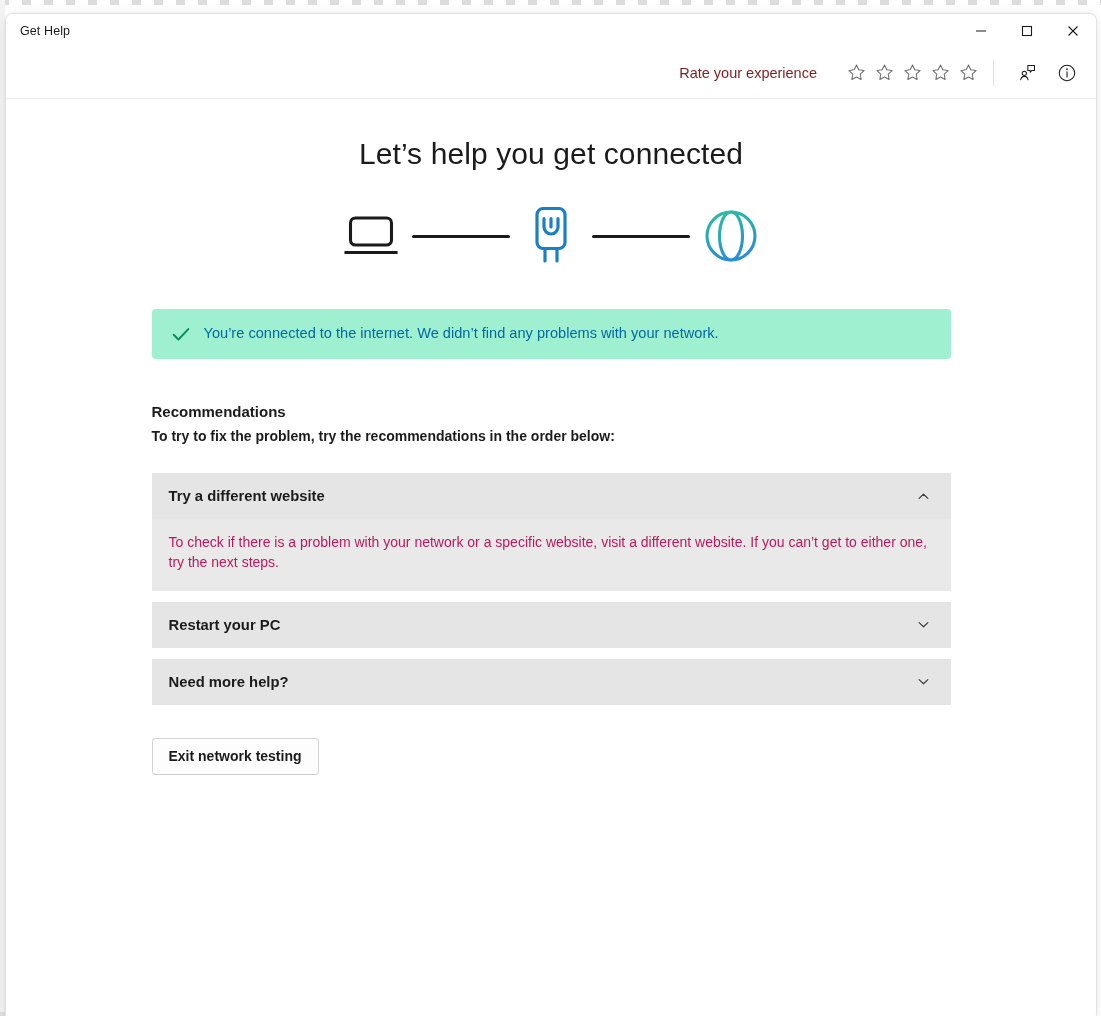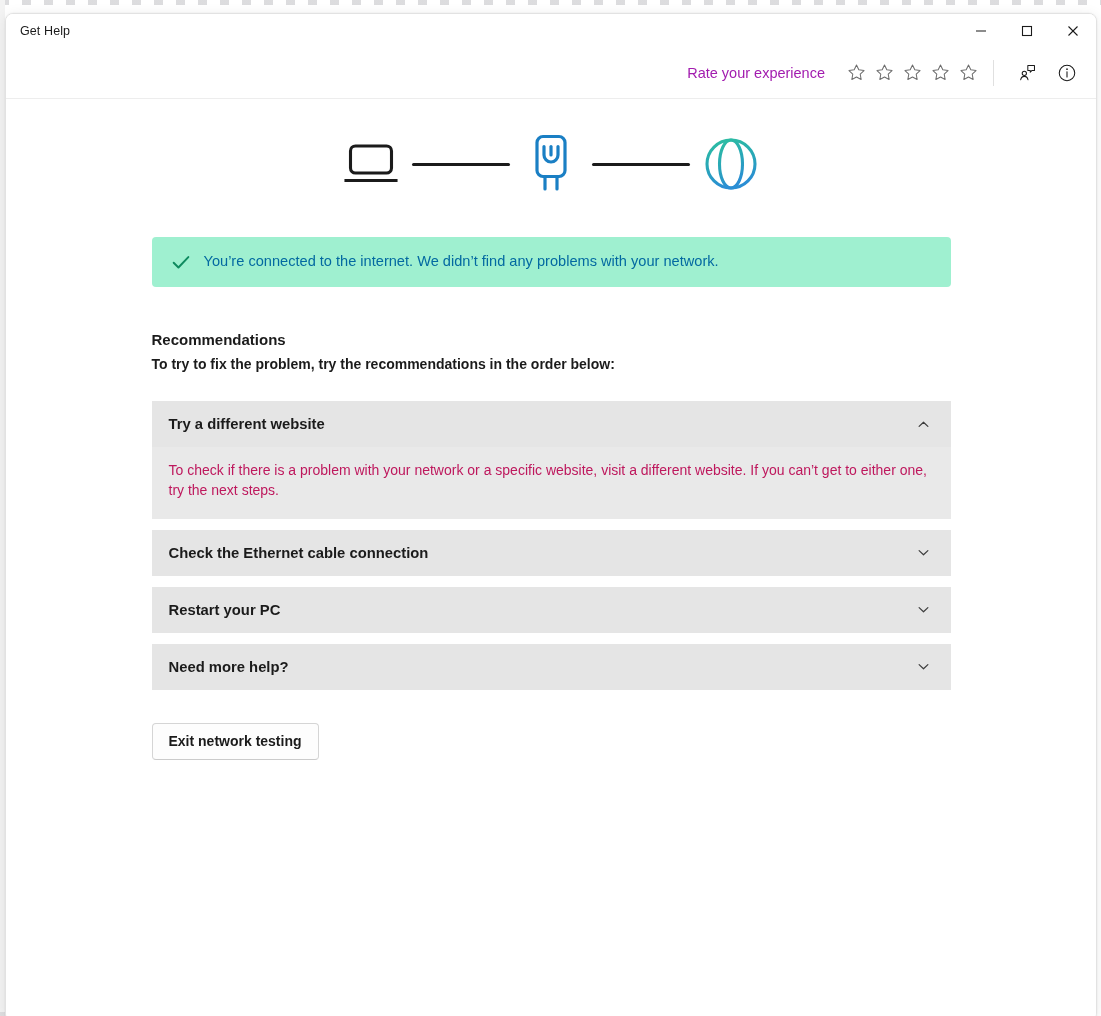--- a/index.html
+++ b/index.html
@@ -89,22 +89,22 @@
     flex: 0 0 52px;
     display: flex;
     align-items: center;
     justify-content: flex-end;
     padding-right: 12px;
     background: #ffffff;
     border-bottom: 1px solid #ededed;
   }
   .rate-label {
     font-size: 14.5px;
-    color: #a21caf;
-    margin-right: 19px;
+    color: #7f1d1d;
+    margin-right: 27px;
   }
   .stars { display: flex; align-items: center; gap: 3px; }
   .star-btn {
     width: 25px; height: 28px;
     display: flex; align-items: center; justify-content: center;
     cursor: default;
     border-radius: 3px;
   }
   .cb-sep {
     width: 1px; height: 26px;
@@ -318,20 +318,21 @@
         <svg width="20" height="20" viewBox="0 0 24 24">
           <circle cx="12" cy="12" r="9.3" fill="none" stroke="#1b1b1b" stroke-width="1.25"></circle>
           <circle cx="12" cy="7.4" r="1" fill="#1b1b1b"></circle>
           <line x1="12" y1="10.6" x2="12" y2="16.8" stroke="#1b1b1b" stroke-width="1.3" stroke-linecap="round"></line>
         </svg>
       </div>
     </div>
 
     <div id="content">
 
+      <h1 class="page-title">Let’s help you get connected</h1>
 
       <div class="diagram">
 
         <div class="diag-node">
           <svg width="54" height="44" viewBox="0 0 54 44">
             <rect x="6.5" y="4" width="41" height="27" rx="5" ry="5" fill="none" stroke="#1b1b1b" stroke-width="3.1"></rect>
             <line x1="2" y1="38.5" x2="52" y2="38.5" stroke="#1b1b1b" stroke-width="3.1" stroke-linecap="square"></line>
           </svg>
         </div>
 
@@ -389,30 +390,20 @@
                 <svg width="13" height="13" viewBox="0 0 16 16">
                   <path d="M2.6 10.4L8 5.2l5.4 5.2" fill="none" stroke="#3c3c3c" stroke-width="1.45" stroke-linecap="round" stroke-linejoin="round"></path>
                 </svg>
               </span>
             </div>
             <div class="acc-body">
               <div class="acc-body-text">To check if there is a problem with your network or a specific website, visit a different website. If you can’t get to either one, try the next steps.</div>
             </div>
           </div>
 
-          <div class="acc-item">
-            <div class="acc-header">
-              <span class="acc-label">Check the Ethernet cable connection</span>
-              <span class="acc-chevron">
-                <svg width="13" height="13" viewBox="0 0 16 16">
-                  <path d="M2.6 5.6L8 10.8l5.4-5.2" fill="none" stroke="#3c3c3c" stroke-width="1.45" stroke-linecap="round" stroke-linejoin="round"></path>
-                </svg>
-              </span>
-            </div>
-          </div>
 
 
           <div class="acc-item">
             <div class="acc-header">
               <span class="acc-label">Restart your PC</span>
               <span class="acc-chevron">
                 <svg width="13" height="13" viewBox="0 0 16 16">
                   <path d="M2.6 5.6L8 10.8l5.4-5.2" fill="none" stroke="#3c3c3c" stroke-width="1.45" stroke-linecap="round" stroke-linejoin="round"></path>
                 </svg>
               </span>

